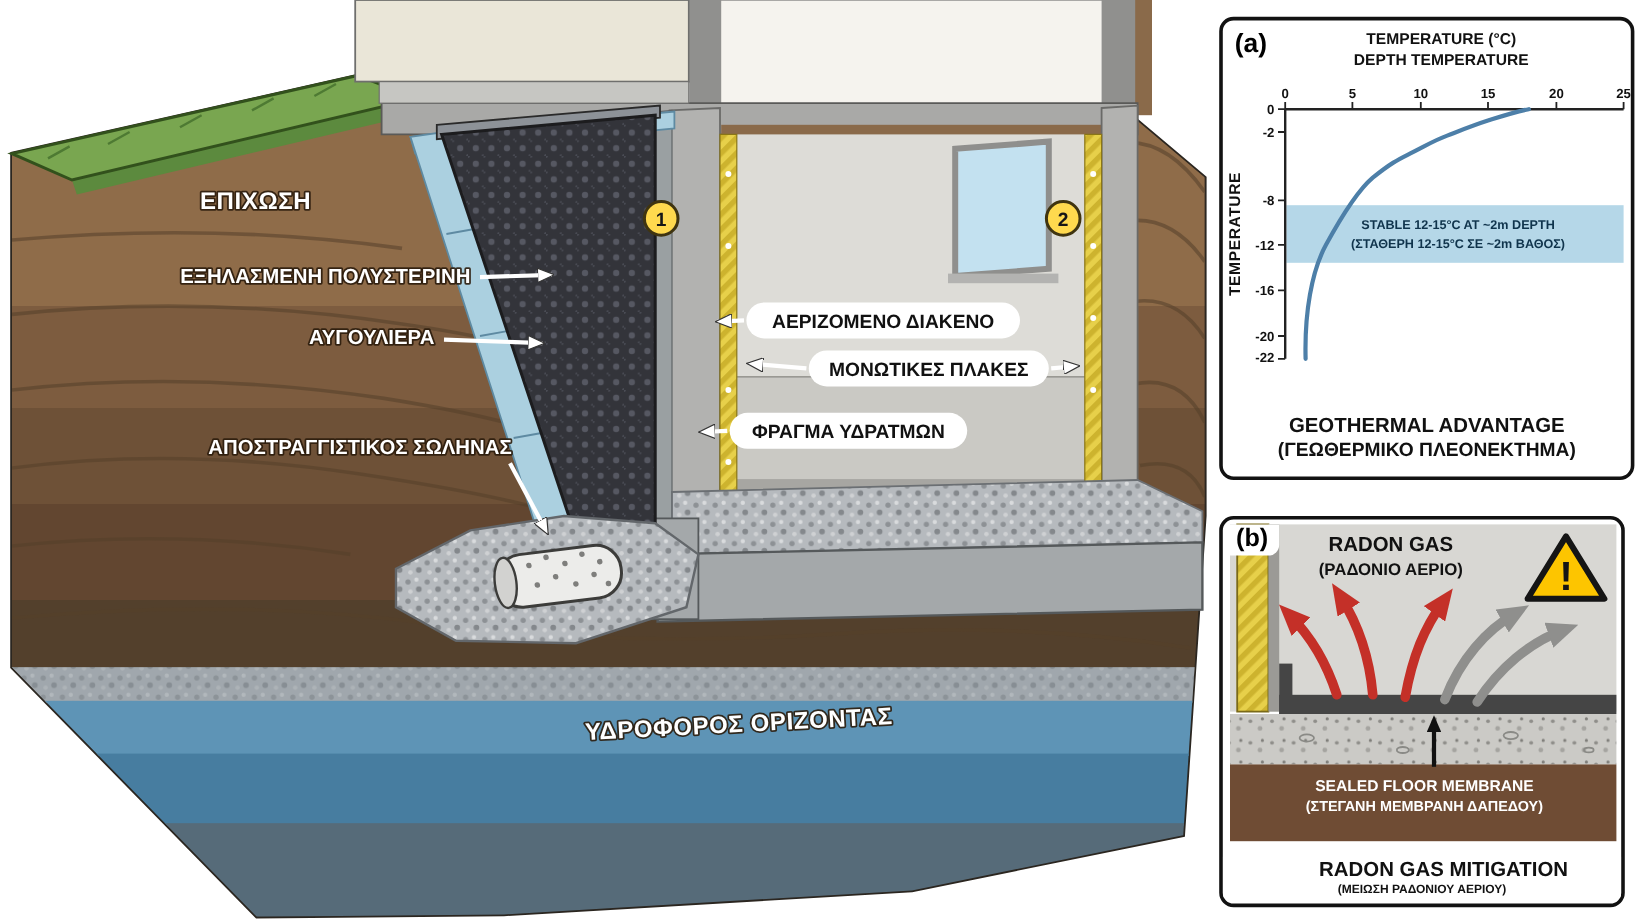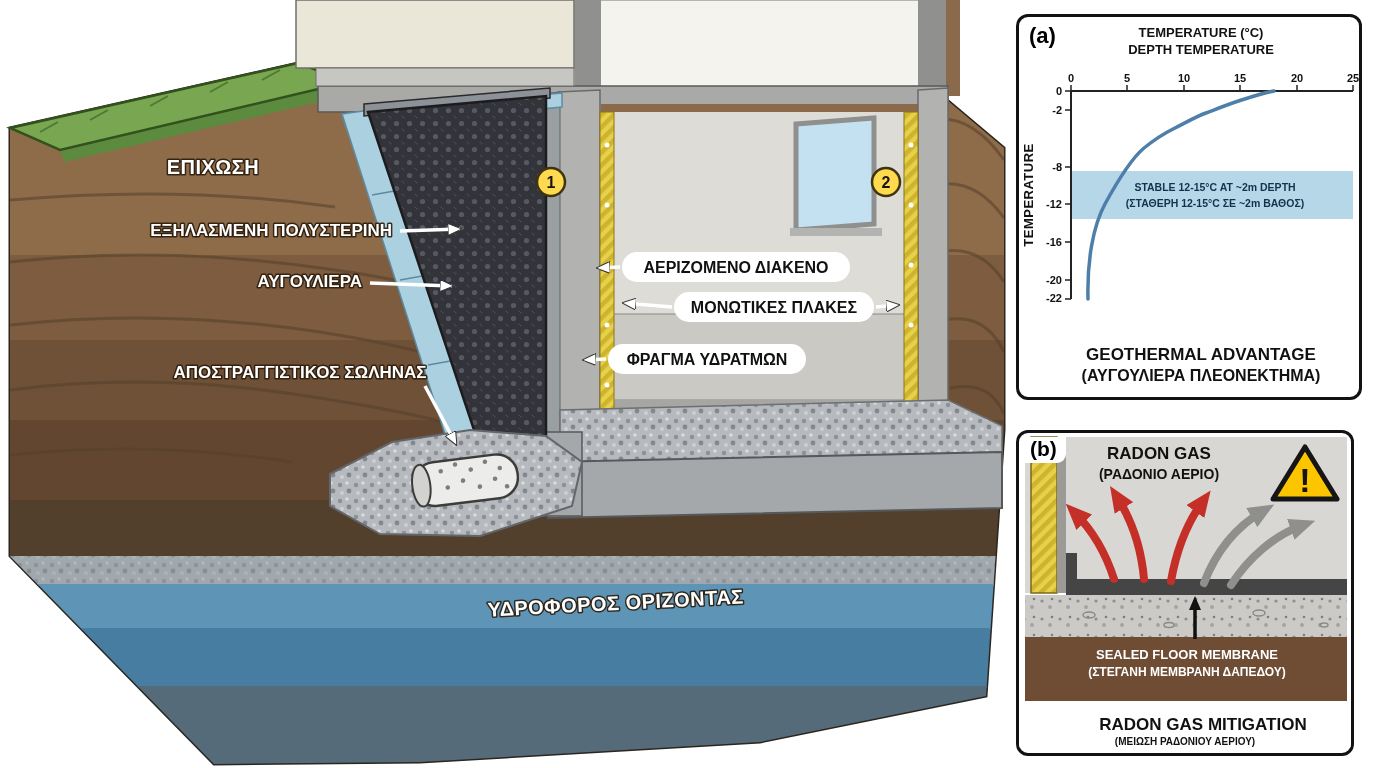--- a/index.html
+++ b/index.html
@@ -16,21 +16,21 @@
   .panel-a { left:1016px; top:14px;  width:346px; height:386px; }
   .panel-b { left:1016px; top:430px; width:338px; height:326px; overflow:hidden; }
 
   .tag-a { position:absolute; top:6px; left:10px; font-size:22px; font-weight:bold; z-index:6; }
   .tag-b { position:absolute; top:4px; left:6px; font-size:21px; font-weight:bold; z-index:6;
            background:#fff; padding:0 9px 2px 5px; border-radius:0 0 9px 0; }
 
   .pa-title { position:absolute; top:8px; left:0; width:100%; text-align:center;
               font-weight:bold; font-size:13px; line-height:1.3; color:#111;margin-left:12px; }
   .pa-chart { position:absolute; top:54px; left:0; }
-  .pa-caption { position:absolute; bottom:10px; left:12px; width:100%; text-align:center;
+  .pa-caption { position:absolute; bottom:10px; left:0; width:100%; text-align:center;
                 font-weight:bold; color:#111; line-height:1.3; }
   .pa-cap1 { font-size:17px; } .pa-cap2 { font-size:16px; }
 
   .pb-art { position:absolute; top:0; left:0; }
   .pb-caption { position:absolute; bottom:5px; left:0; width:100%; text-align:center;
                 font-weight:bold; color:#111; line-height:1.25; background:#fff; }
   .pb-cap1 { font-size:17px;padding-left:36px; } .pb-cap2 { font-size:10px; }
 
   
   .axis { stroke:#222; stroke-width:2; }
@@ -291,21 +291,21 @@
       <text x="43" y="231" text-anchor="end" class="ticklab">-22</text>
     </g>
 
     <text transform="translate(14 124) rotate(-90)" text-anchor="middle" class="ylab">TEMPERATURE</text>
 
     <path class="curve" d="M69,228 C68,190 74,155 86,133 C98,111 112,88 125,77 C140,65 146,62 154,58 C170,50 176,46 187,42 C200,37 210,33 221,29.5 C232,26 244,22 255,20"></path>
   </svg>
 
   <div class="pa-caption">
     <div class="pa-cap1">GEOTHERMAL ADVANTAGE</div>
-    <div class="pa-cap2">(ΑΥΓΟΥΛΙΕΡΑ ΠΛΕΟΝΕΚΤΗΜΑ)</div>
+    <div class="pa-cap2">(ΓΕΩΘΕΡΜΙΚΟ ΠΛΕΟΝΕΚΤΗΜΑ)</div>
   </div>
 </div>
 
 <div class="panel panel-b">
   <div class="tag-b">(b)</div>
 
   <svg class="pb-art" width="332" height="272" viewBox="0 0 332 272">
     <defs>
       <pattern id="speckB" width="18" height="18" patternUnits="userSpaceOnUse">
         <rect width="18" height="18" fill="#cbcac6"></rect>

